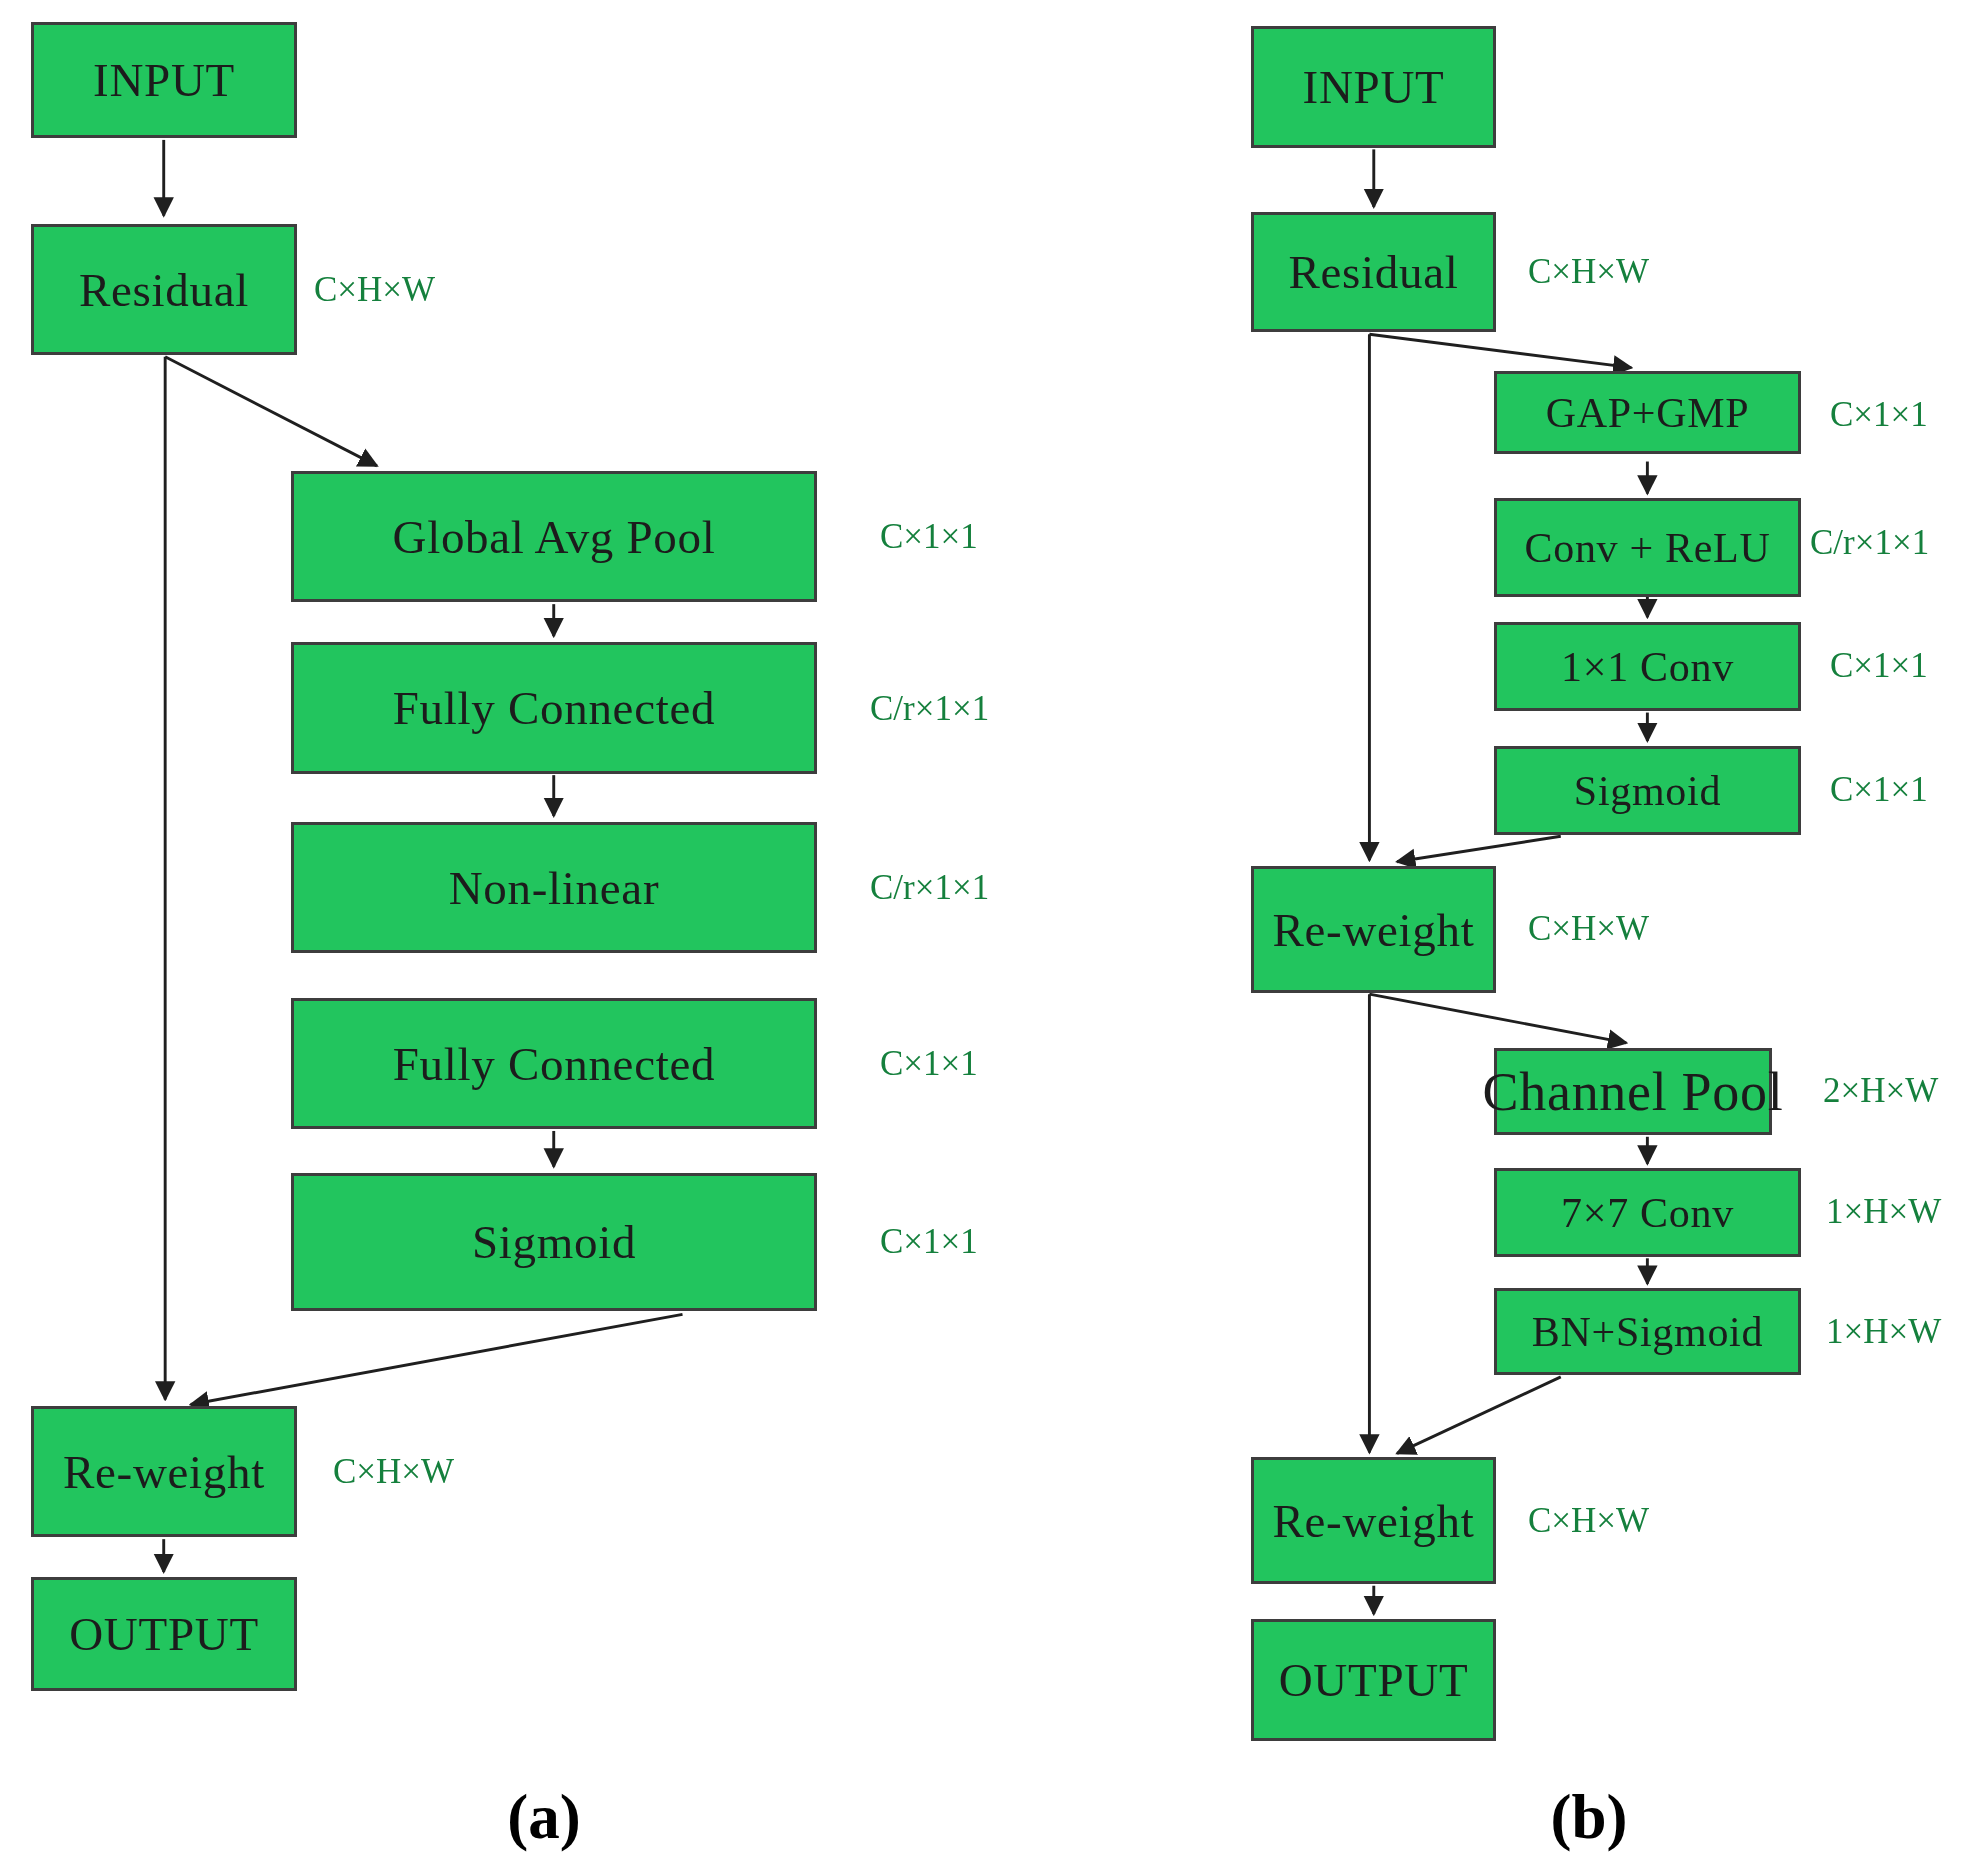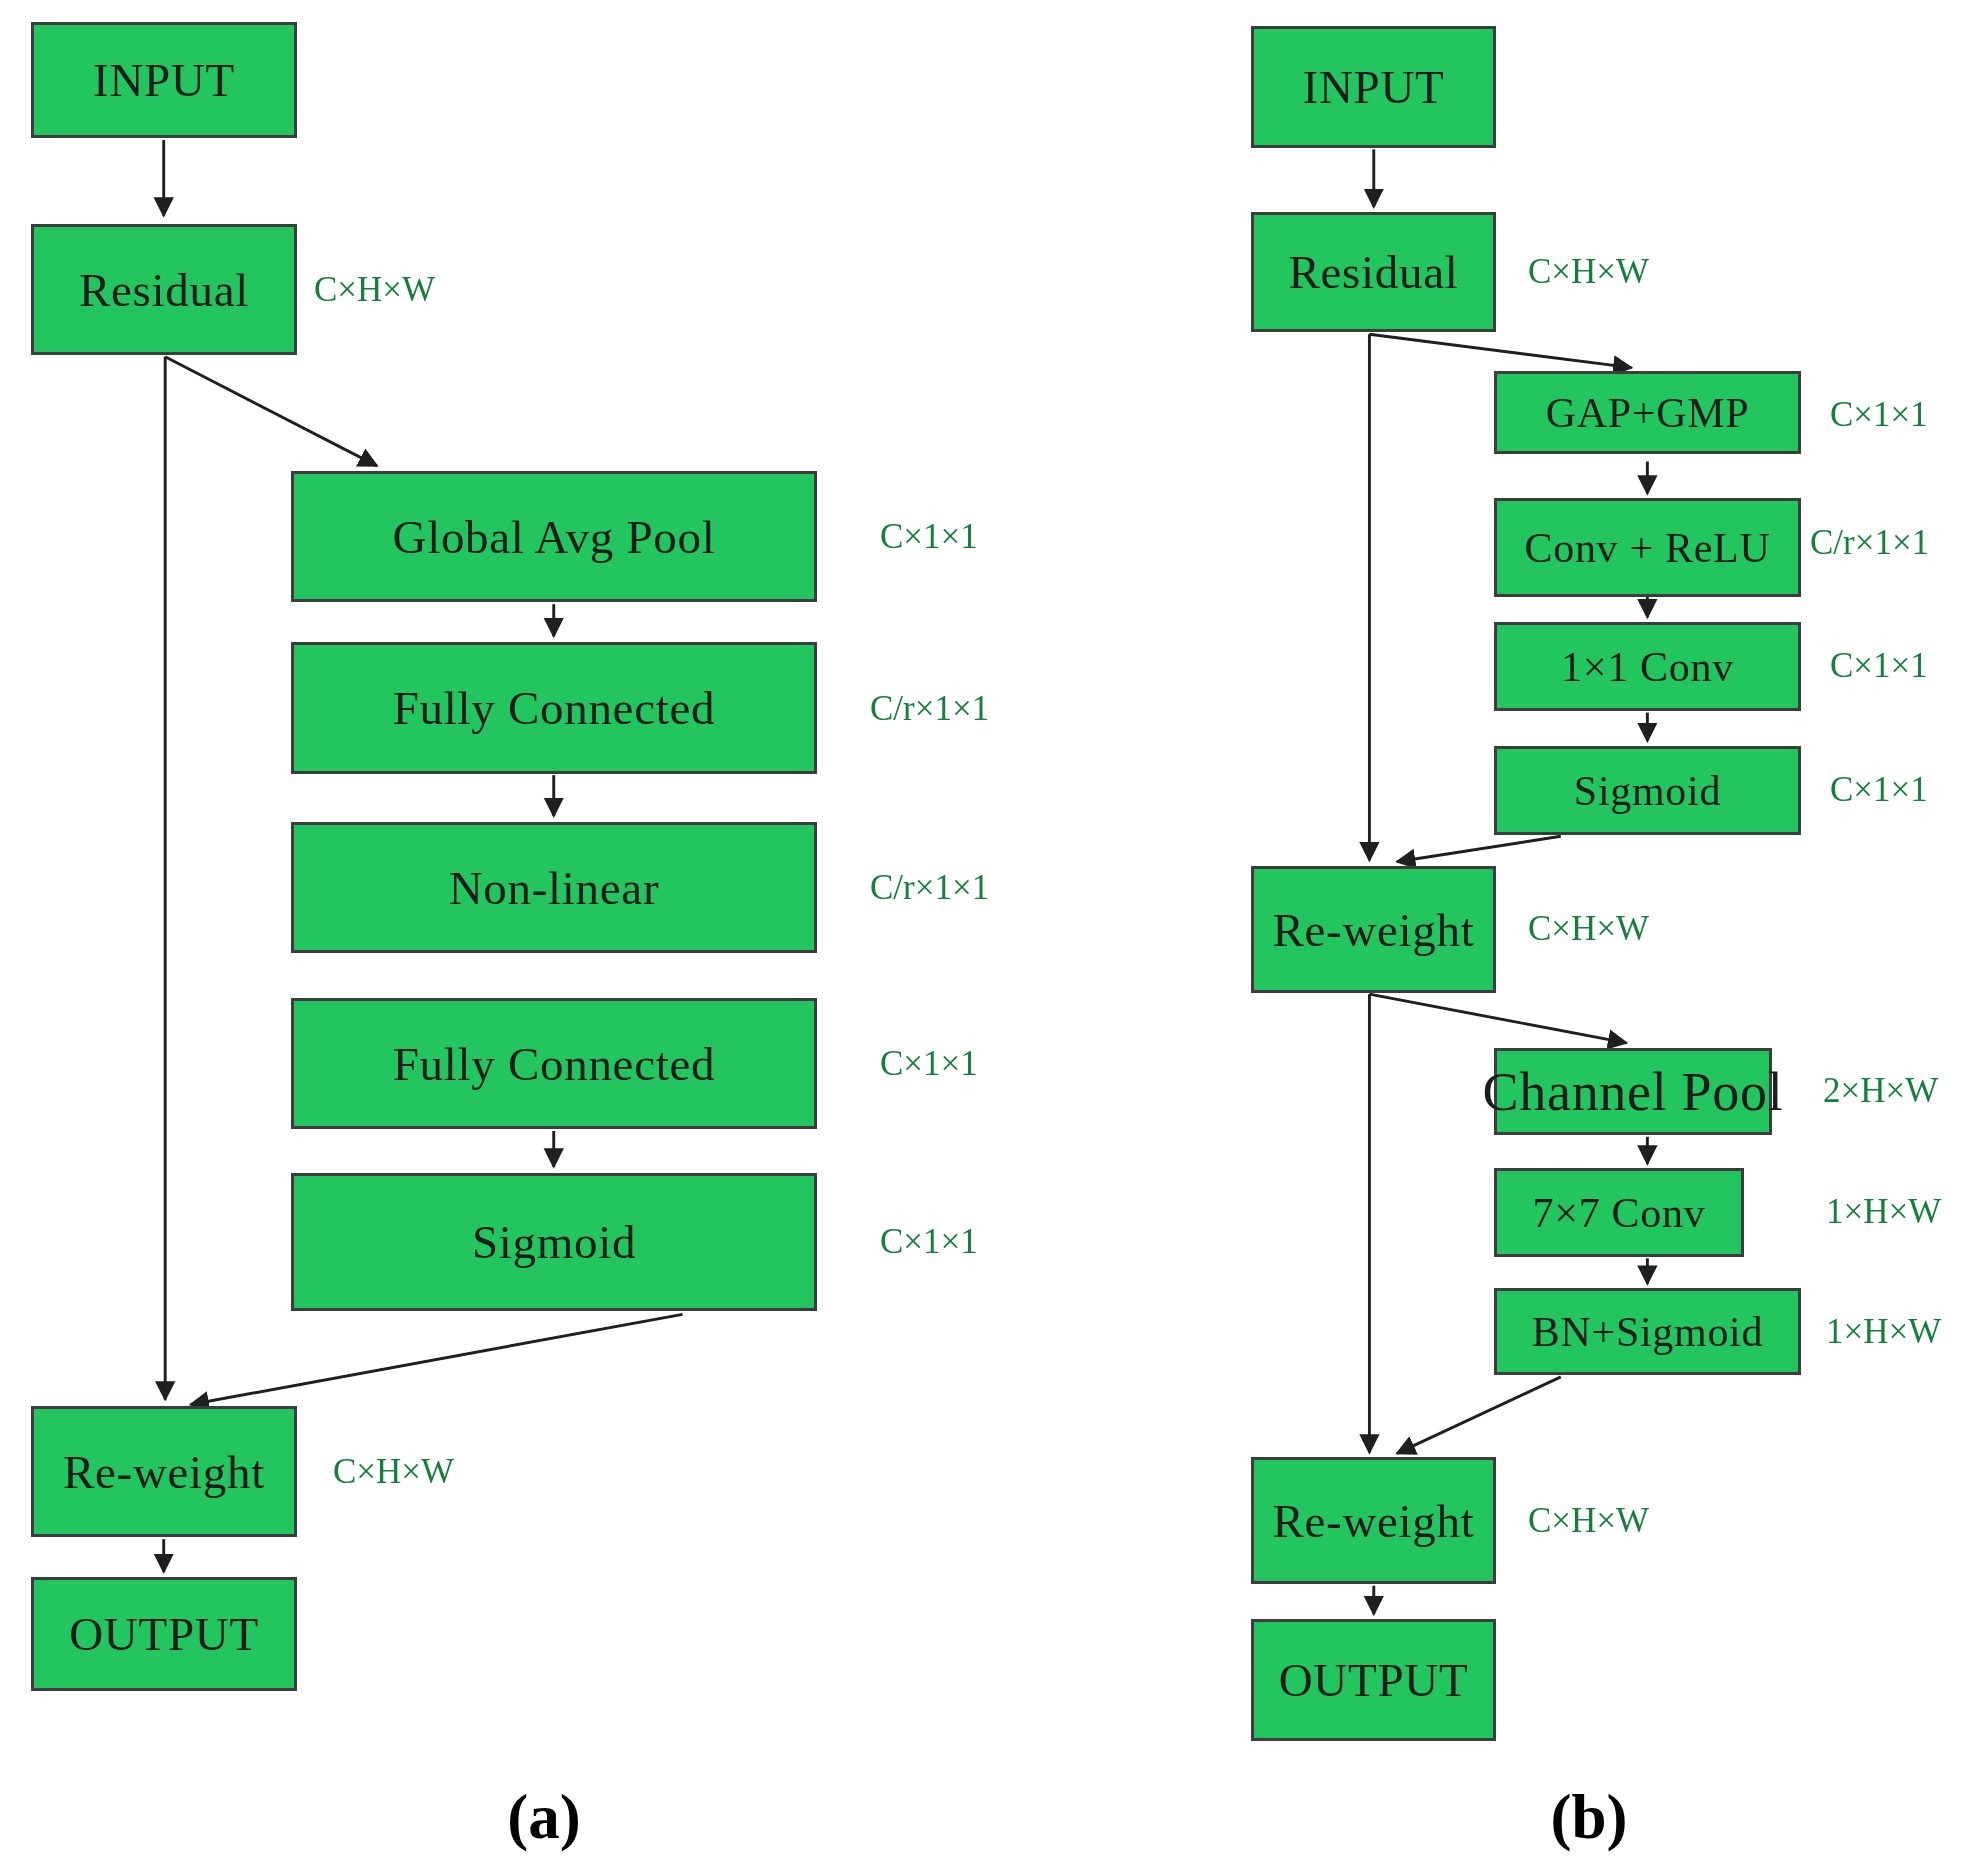--- a/index.html
+++ b/index.html
@@ -127,21 +127,21 @@
 
   <div class="box" style="left:1494px; top:746px; width:307px; height:89px; font-size:42px;">Sigmoid</div>
   <div class="dim" style="left:1830px; top:790px;">C×1×1</div>
 
   <div class="box" style="left:1251px; top:866px; width:245px; height:127px;">Re-weight</div>
   <div class="dim" style="left:1528px; top:929px;">C×H×W</div>
 
   <div class="box" style="left:1494px; top:1048px; width:278px; height:87px; font-size:54px;">Channel Pool</div>
   <div class="dim" style="left:1823px; top:1091px;">2×H×W</div>
 
-  <div class="box" style="left:1494px; top:1168px; width:250px; height:89px; font-size:42px;">7×7 Conv</div>
+  <div class="box" style="left:1494px; top:1168px; width:307px; height:89px; font-size:42px;">7×7 Conv</div>
   <div class="dim" style="left:1826px; top:1212px;">1×H×W</div>
 
   <div class="box" style="left:1494px; top:1288px; width:307px; height:87px; font-size:42px;">BN+Sigmoid</div>
   <div class="dim" style="left:1826px; top:1332px;">1×H×W</div>
 
   <div class="box" style="left:1251px; top:1457px; width:245px; height:127px;">Re-weight</div>
   <div class="dim" style="left:1528px; top:1521px;">C×H×W</div>
 
   <div class="box" style="left:1251px; top:1619px; width:245px; height:122px;">OUTPUT</div>
 

